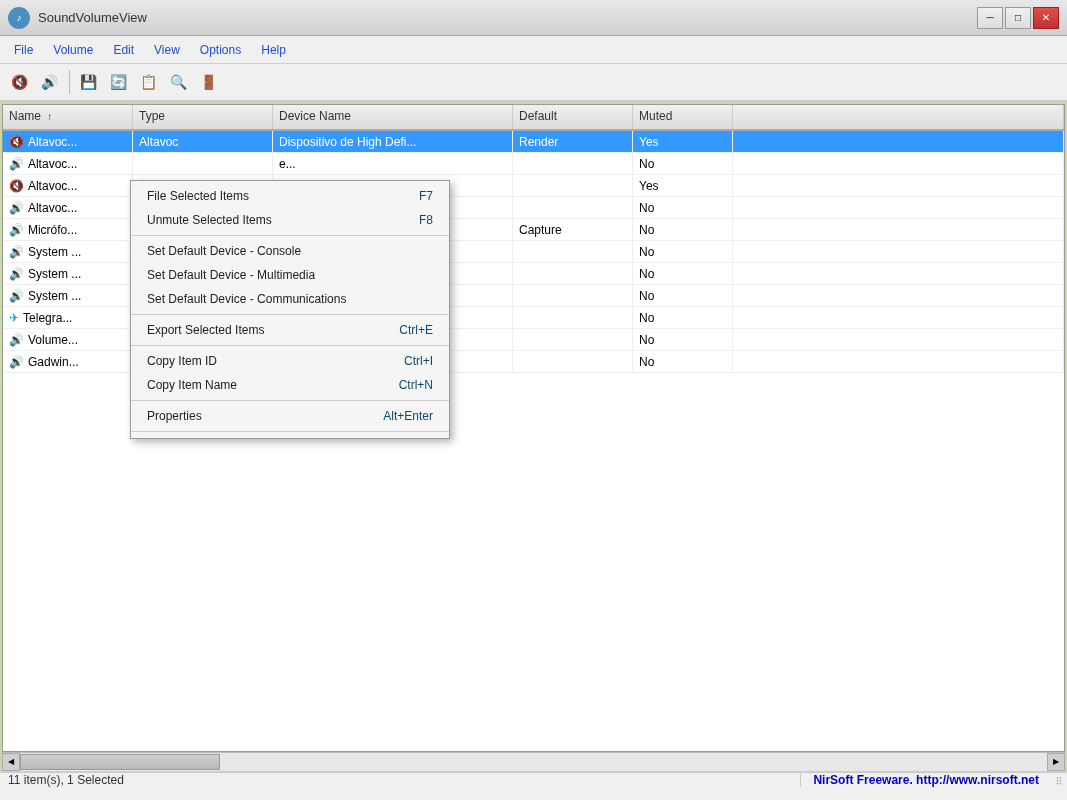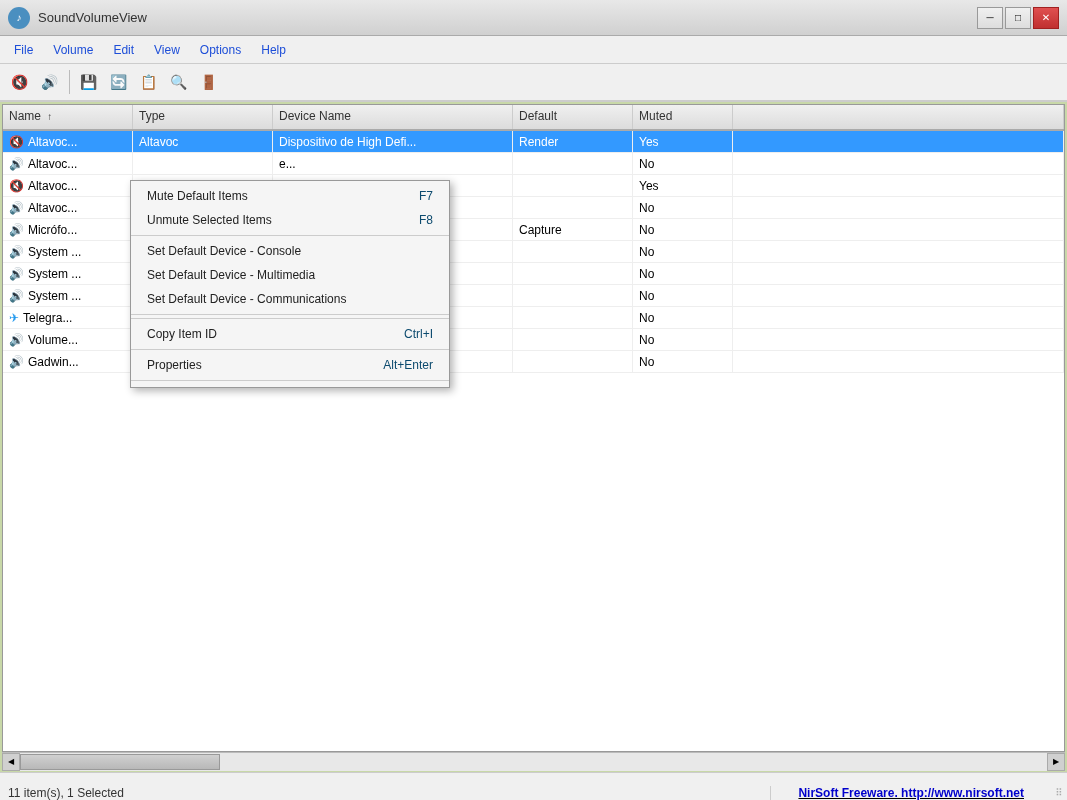--- a/index.html
+++ b/index.html
@@ -241,34 +241,32 @@
       top: 1px;
       left: 0;
     }
 
     
     .status-bar {
       height: 28px;
       background: #f0f0f0;
       border-top: 1px solid #ccc;
       display: flex;
-      align-items: flex-end;
-      gap: 15px;
+      align-items: flex-start;
     }
     .status-left {
       flex: 1;
       padding: 0 8px;
       font-size: 12px;
       color: #333;
       border-right: 1px solid #ccc;
     }
     .status-right {
       padding: 0 12px;
       font-size: 12px;
-      text-decoration: underline;
     }
     .nirsoft-link {
       color: #0000cc;
       font-weight: bold;
     }
     .status-resize {
       width: 16px;
       height: 16px;
       display: flex;
       align-items: center;
@@ -466,45 +464,53 @@
 <div class="status-bar">
   <div class="status-left">11 item(s), 1 Selected</div>
   <div class="status-right">
     <span class="nirsoft-link">NirSoft Freeware.  http://www.nirsoft.net</span>
   </div>
   <div class="status-resize">⠿</div>
 </div>
 
 <div class="context-menu" id="context-menu">
 <div class="ctx-item">
-      <span>Mute Default Items</span>
+      <span>File Selected Items</span>
       <span class="ctx-shortcut">F7</span>
     </div>
     <div class="ctx-item">
       <span>Unmute Selected Items</span>
       <span class="ctx-shortcut">F8</span>
     </div>
     <div class="ctx-separator"></div>
     <div class="ctx-item">
       <span>Set Default Device - Console</span>
       <span class="ctx-shortcut"></span>
     </div>
     <div class="ctx-item">
       <span>Set Default Device - Multimedia</span>
       <span class="ctx-shortcut"></span>
     </div>
     <div class="ctx-item">
       <span>Set Default Device - Communications</span>
       <span class="ctx-shortcut"></span>
     </div>
     <div class="ctx-separator"></div>
+    <div class="ctx-item">
+      <span>Export Selected Items</span>
+      <span class="ctx-shortcut">Ctrl+E</span>
+    </div>
     <div class="ctx-separator"></div>
     <div class="ctx-item">
       <span>Copy Item ID</span>
       <span class="ctx-shortcut">Ctrl+I</span>
     </div>
+    <div class="ctx-item">
+      <span>Copy Item Name</span>
+      <span class="ctx-shortcut">Ctrl+N</span>
+    </div>
     <div class="ctx-separator"></div>
     <div class="ctx-item">
       <span>Properties</span>
       <span class="ctx-shortcut">Alt+Enter</span>
     </div>
     <div class="ctx-separator"></div>
   </div>
 
 </body></html>

